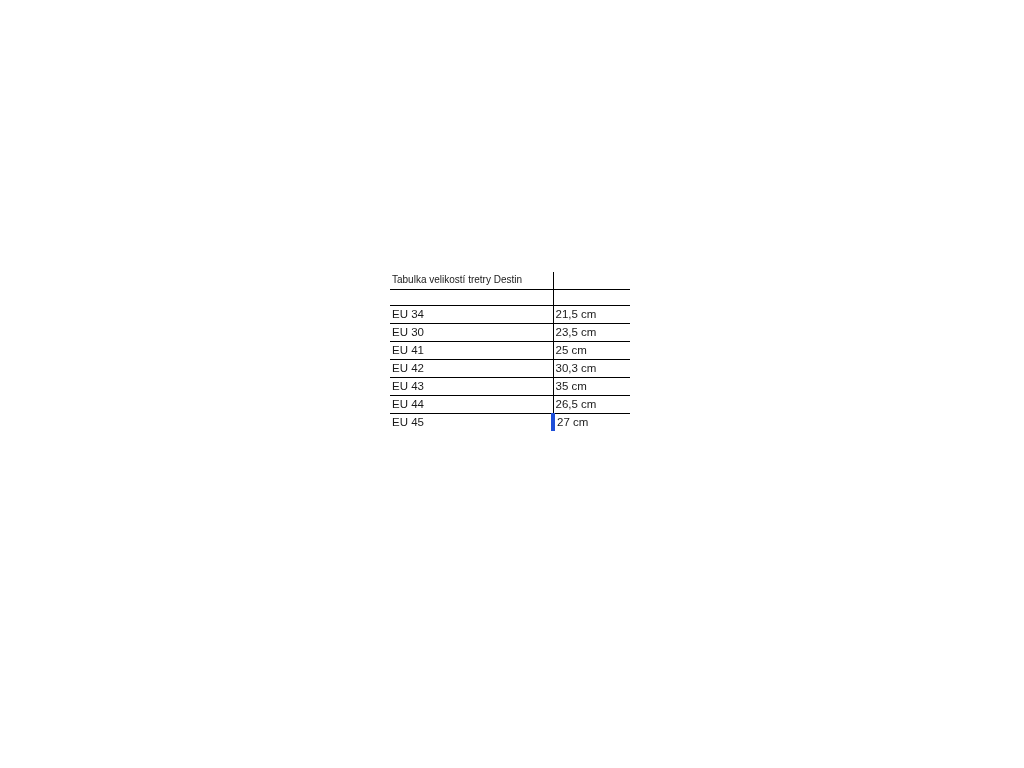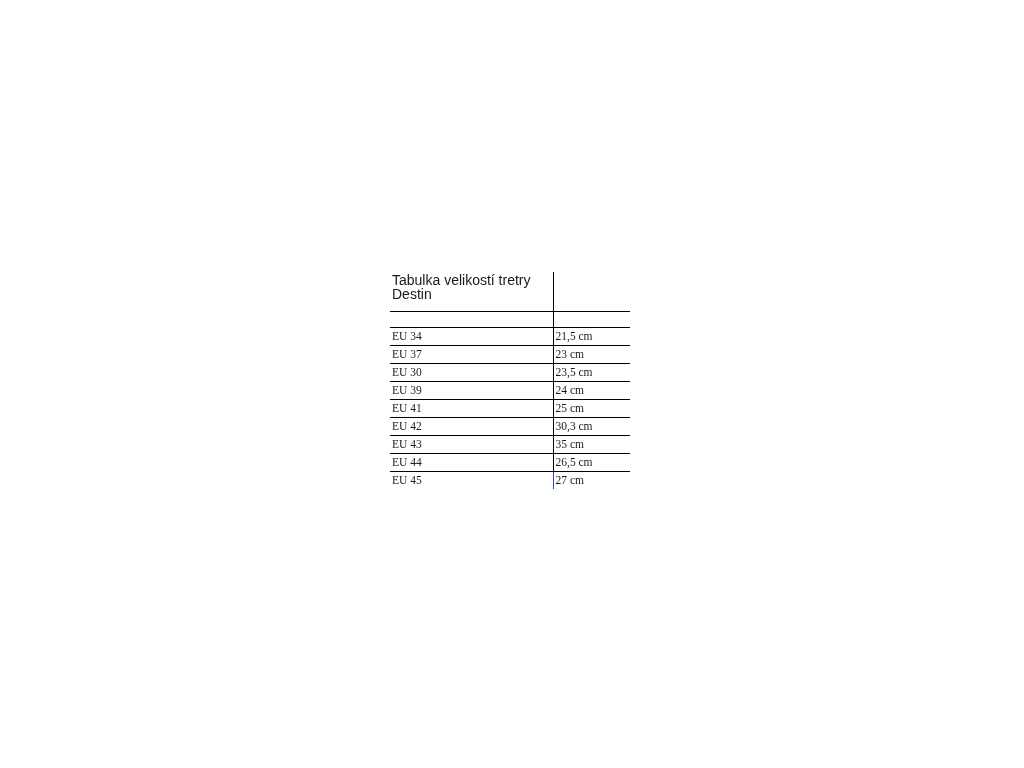--- a/index.html
+++ b/index.html
@@ -38,49 +38,48 @@
     height: 13px;
   }
 
   
   col.c1 { width: 163px; }
   col.c2 { width: 77px; }
 
   
   tr.title-row td {
     border-bottom: 1px solid #000;
-    font-size: 14px;
-    padding-bottom: 10px;
+    font-size: 10px;
+    padding-bottom: 2px;
   }
   tr.title-row td.title-cell {
     border-right: 1px solid #000;
   }
 
   
   tr.spacer-row td {
     height: 12px;
     border-bottom: 1px solid #000;
   }
   tr.spacer-row td.left {
     border-right: 1px solid #000;
     border-bottom: 1px solid #000;
   }
 
   tr.data-row td {
     border-bottom: 1px solid #000;
-    font-family: Liberation Serif, serif;
   }
   tr.data-row td.left {
     border-right: 1px solid #000;
   }
   tr.data-row.last td {
     border-bottom: none;
   }
   tr.data-row.last td.left {
-    border-right: 1px solid #1d4ed8;
+    border-right: 4px solid #1d4ed8;
     border-bottom: none;
   }
 </style>
 </head>
 <body>
 
 <div class="size-table-wrap">
   <table class="size-table">
     <colgroup>
       <col class="c1">
@@ -94,30 +93,22 @@
       <tr class="spacer-row">
         <td class="left"></td>
         <td></td>
       </tr>
 
       <tr class="data-row">
         <td class="left">EU 34</td>
         <td>21,5 cm</td>
       </tr>
       <tr class="data-row">
-        <td class="left">EU 37</td>
-        <td>23 cm</td>
-      </tr>
-      <tr class="data-row">
         <td class="left">EU 30</td>
         <td>23,5 cm</td>
-      </tr>
-      <tr class="data-row">
-        <td class="left">EU 39</td>
-        <td>24 cm</td>
       </tr>
       <tr class="data-row">
         <td class="left">EU 41</td>
         <td>25 cm</td>
       </tr>
       <tr class="data-row">
         <td class="left">EU 42</td>
         <td>30,3 cm</td>
       </tr>
       <tr class="data-row">

